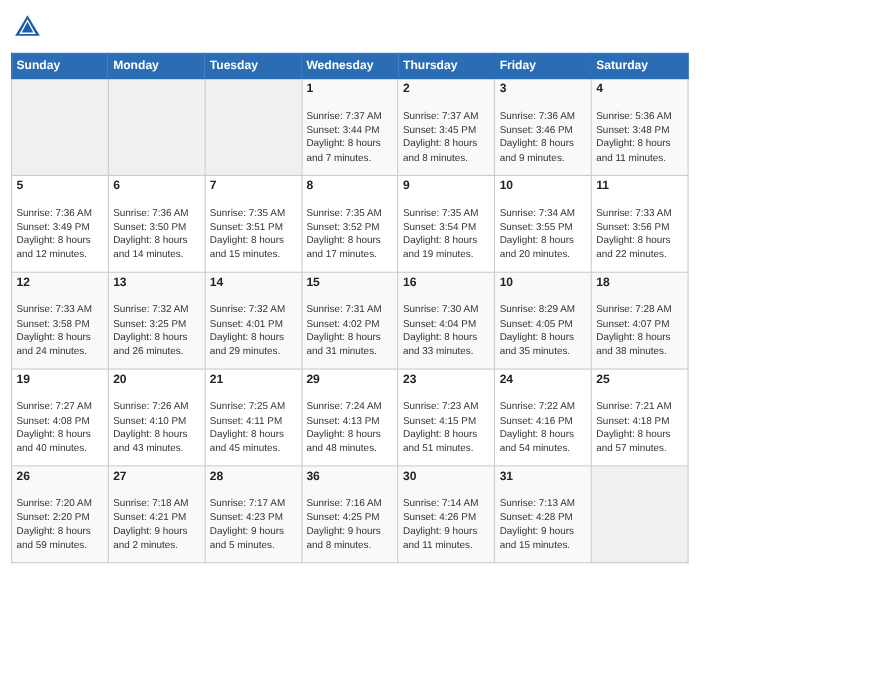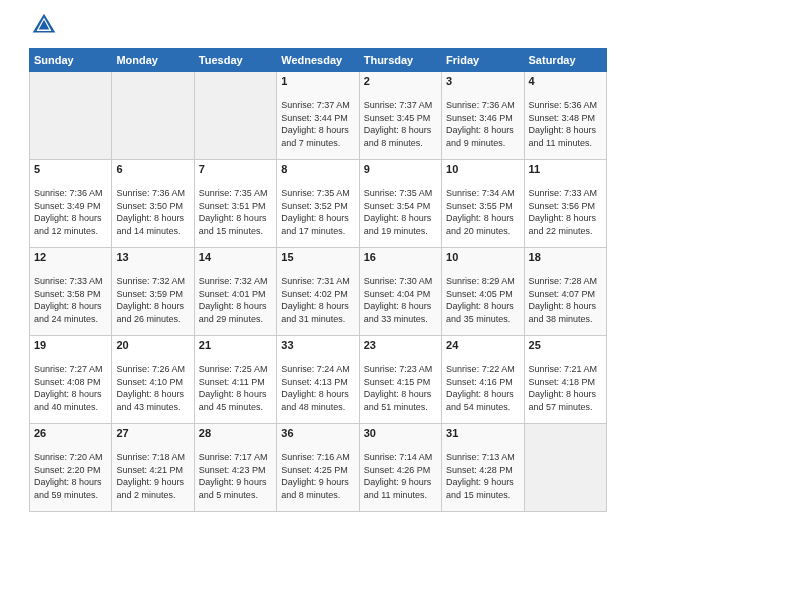--- a/index.html
+++ b/index.html
@@ -6,21 +6,21 @@
     body {
       font-family: Arial, sans-serif;
       background: #fff;
       width: 792px;
       height: 612px;
       overflow: hidden;
     }
     .page {
       width: 636px;
       height: 612px;
-      padding: 10px 29px;
+      padding: 10px 10px;
     }
     .header {
       display: flex;
       justify-content: space-between;
       align-items: flex-start;
       margin-bottom: 8px;
     }
     .logo {
       display: flex;
       align-items: center;
@@ -225,21 +225,21 @@
           <td>
             <span class="day-num">12</span>
             <div class="day-info">Sunrise: 7:33 AM
 Sunset: 3:58 PM
 Daylight: 8 hours
 and 24 minutes.</div>
           </td>
           <td>
             <span class="day-num">13</span>
             <div class="day-info">Sunrise: 7:32 AM
-Sunset: 3:59 PM
+Sunset: 3:25 PM
 Daylight: 8 hours
 and 26 minutes.</div>
           </td>
           <td>
             <span class="day-num">14</span>
             <div class="day-info">Sunrise: 7:32 AM
 Sunset: 4:01 PM
 Daylight: 8 hours
 and 29 minutes.</div>
           </td>
@@ -288,21 +288,21 @@
 and 43 minutes.</div>
           </td>
           <td>
             <span class="day-num">21</span>
             <div class="day-info">Sunrise: 7:25 AM
 Sunset: 4:11 PM
 Daylight: 8 hours
 and 45 minutes.</div>
           </td>
           <td>
-            <span class="day-num">33</span>
+            <span class="day-num">29</span>
             <div class="day-info">Sunrise: 7:24 AM
 Sunset: 4:13 PM
 Daylight: 8 hours
 and 48 minutes.</div>
           </td>
           <td>
             <span class="day-num">23</span>
             <div class="day-info">Sunrise: 7:23 AM
 Sunset: 4:15 PM
 Daylight: 8 hours

